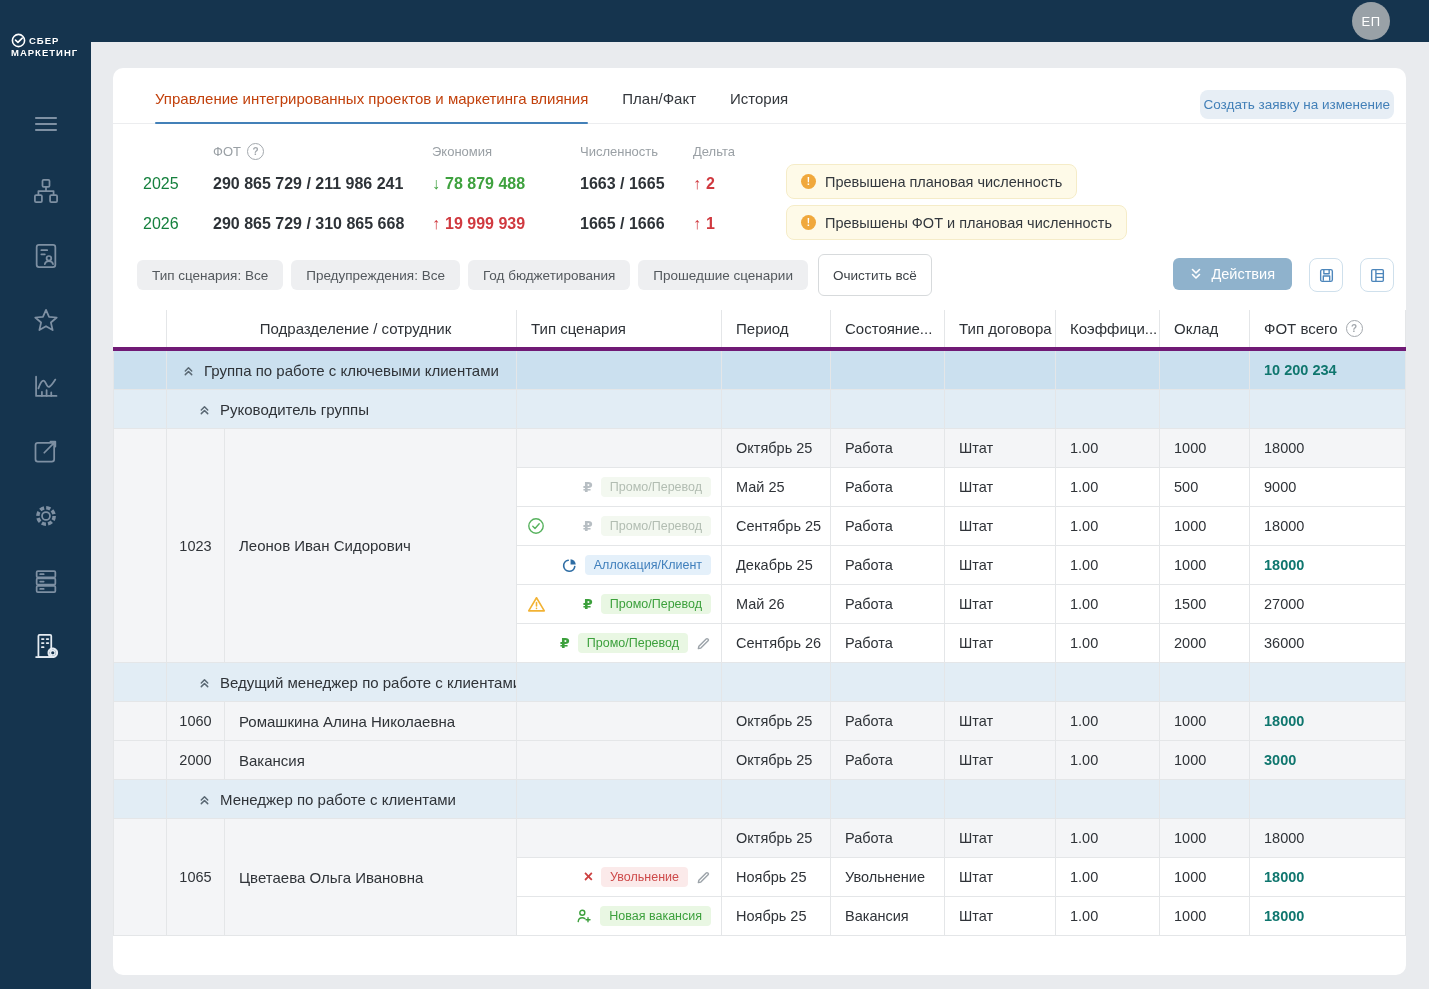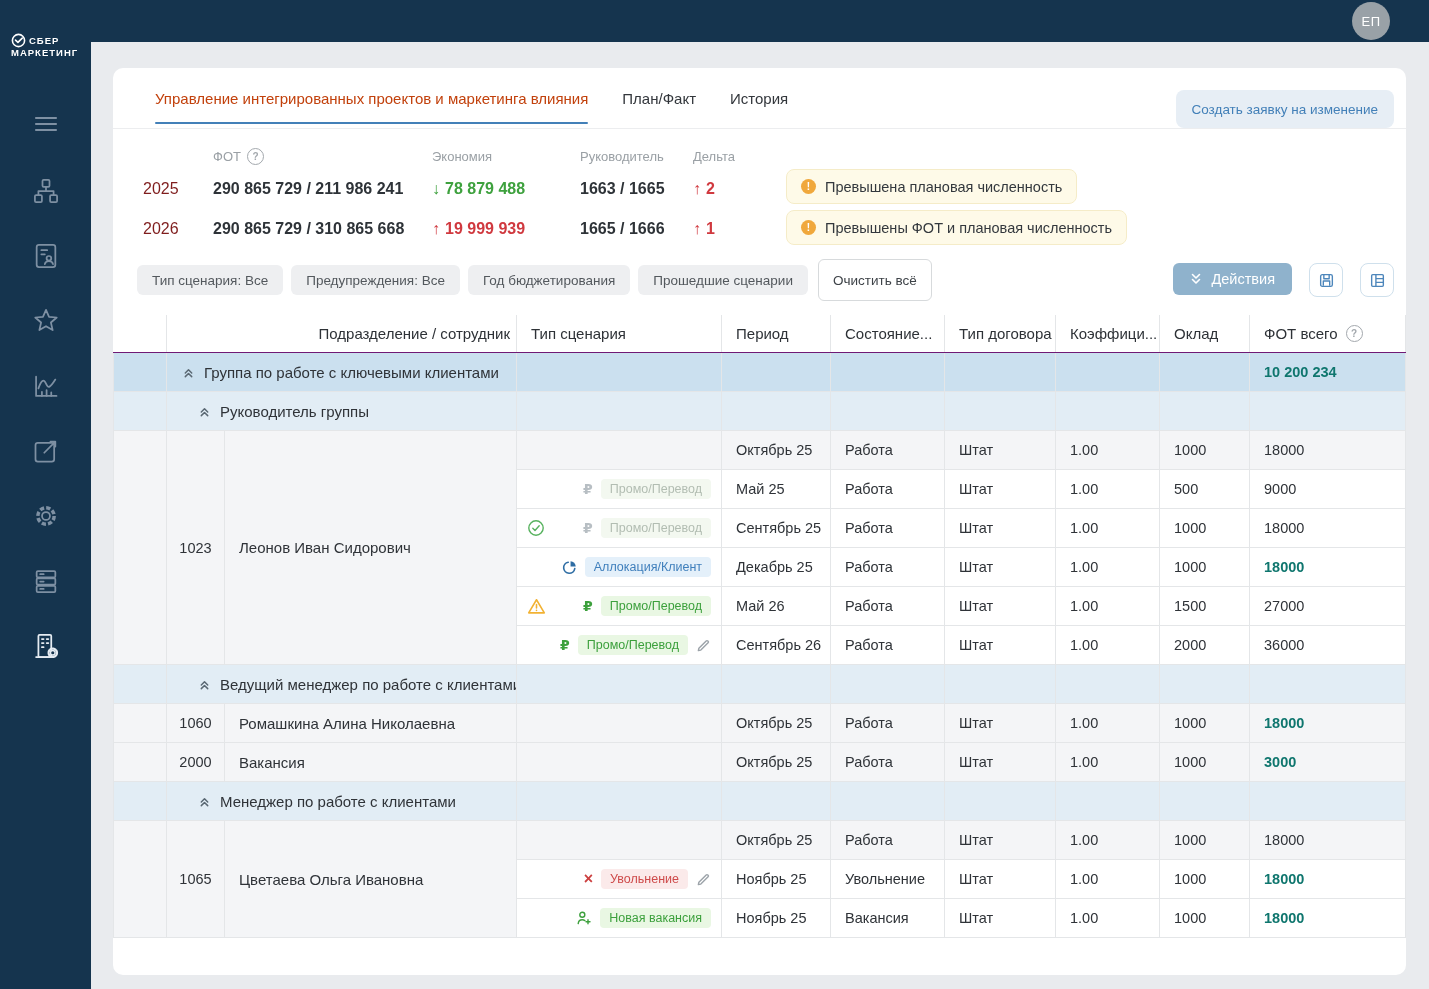--- a/index.html
+++ b/index.html
@@ -24,28 +24,28 @@
   
   .card{position:absolute;left:113px;top:68px;width:1293px;height:907px;background:#fff;
     border-radius:10px;overflow:hidden;z-index:2}
   
   .tabs-row{display:flex;align-items:flex-start;padding:22px 12px 0 42px;border-bottom:1px solid #ECEDEF}
   .tabs{display:flex;gap:34px}
   .tab{font-size:15px;color:#33373C;padding-bottom:16px;cursor:pointer;position:relative;white-space:nowrap}
   .tab.active{color:#c2410c}
   .tab.active::after{content:"";position:absolute;left:0;right:0;bottom:-1px;height:2px;background:#4380B8;border-radius:2px}
   .create-btn{margin-left:auto;background:#E7EEF5;color:#4380B8;border:none;border-radius:8px;
-    height:38px;padding:0 16px;font-size:13.5px;cursor:pointer;white-space:nowrap}
+    height:29px;padding:0 4px;font-size:13.5px;cursor:pointer;white-space:nowrap}
   
   .stats{position:relative;margin:14px 0 0 30px;height:106px}
   .stats-grid{display:grid;grid-template-columns:70px 219px 148px 113px 90px}
   .scell{display:flex;align-items:center}
   .sh{height:26px;font-size:13px;color:#9AA0A5;gap:6px}
   .srowcell{height:40px}
-  .syear{color:#7f1d1d;font-size:16px}
+  .syear{color:#15803d;font-size:16px}
   .sval{color:#2E3338;font-size:16px;font-weight:600}
   .arrow{margin-right:5px;font-weight:600}
   .pos{color:#3EA13E}.neg{color:#D0393F}
   .warnings{position:absolute;left:643px;top:26px;display:flex;flex-direction:column;gap:6px;align-items:flex-start}
   .warning{display:flex;align-items:center;gap:9px;background:#FEFAE8;border:1px solid #F5ECC8;
     border-radius:8px;height:33px;padding:0 14px;font-size:14.5px;color:#33383D;white-space:nowrap}
   .warn-dot{width:15px;height:15px;border-radius:50%;background:#F0A83C;color:#fff;font-size:10px;
     font-weight:700;display:flex;align-items:center;justify-content:center;flex:none}
   
   .filters-row{display:flex;align-items:center;margin:10px 12px 0 24px;gap:8px}
@@ -53,22 +53,22 @@
     font-size:13.5px;color:#53585D;cursor:pointer;white-space:nowrap}
   .clear-btn{background:#fff;border:1px solid #D7DADC;border-radius:6px;height:42px;padding:0 14px;
     font-size:13.5px;color:#3E4348;cursor:pointer;margin-left:2px;white-space:nowrap}
   .right-actions{margin-left:auto;display:flex;align-items:flex-start;gap:17px}
   .actions-btn{background:#8FB2CC;color:#fff;border:none;border-radius:6px;height:32px;
     padding:0 17px;font-size:14.5px;display:flex;align-items:center;gap:9px;cursor:pointer;white-space:nowrap}
   .tool-btn{width:34px;height:34px;border:1px solid #CFE0EC;background:#fff;border-radius:8px;
     color:#4D86BB;display:flex;align-items:center;justify-content:center;cursor:pointer;line-height:0}
   
   table{border-collapse:collapse;table-layout:fixed;width:100%;margin-top:14px}
-  th{height:37px;border-right:1px solid #E4E6E8;border-bottom:1px solid #701a75;background:#fff;
-    font-size:15px;font-weight:500;color:#2E3237;text-align:right;padding:0 6px 0 14px;white-space:nowrap;overflow:hidden}
+  th{height:37px;border-right:1px solid #E4E6E8;border-bottom:4px solid #701a75;background:#fff;
+    font-size:15px;font-weight:500;color:#2E3237;text-align:center;padding:0 6px 0 14px;white-space:nowrap;overflow:hidden}
   th.c-exp{padding:0}
   th.c-dept{padding-left:34px}
   th .th-in{display:flex;align-items:center;gap:8px}
   td{height:38px;border:1px solid #E4E6E8;font-size:14.5px;color:#2F3338;
     padding:0 6px 0 14px;white-space:nowrap;overflow:hidden;background:#fff}
   td.c-exp,td.c-scen{padding:0}
   td.c-id{text-align:center;padding:0}
   td.c-name{font-size:15px}
   .fixed{background:#F4F5F7}
   tr.base td{background:#F4F5F7}
@@ -190,21 +190,21 @@
   </div>
 
   <div class="stats">
     <div class="stats-grid" id="stats-grid">
       <div class="scell sh"></div>
       <div class="scell sh">
         <span>ФОТ</span>
         <span class="qmark">?</span>
       </div>
       <div class="scell sh">Экономия</div>
-      <div class="scell sh">Руководитель</div>
+      <div class="scell sh">Численность</div>
       <div class="scell sh">Дельта</div>
     <div class="scell srowcell syear">2025</div>
         <div class="scell srowcell sval">290 865 729 / 211 986 241</div>
         <div class="scell srowcell sval pos"><span class="arrow">↓</span>78 879 488</div>
         <div class="scell srowcell sval">1663 / 1665</div>
         <div class="scell srowcell sval neg"><span class="arrow">↑</span>2</div>
         <div class="scell srowcell syear">2026</div>
         <div class="scell srowcell sval">290 865 729 / 310 865 668</div>
         <div class="scell srowcell sval neg"><span class="arrow">↑</span>19 999 939</div>
         <div class="scell srowcell sval">1665 / 1666</div>

